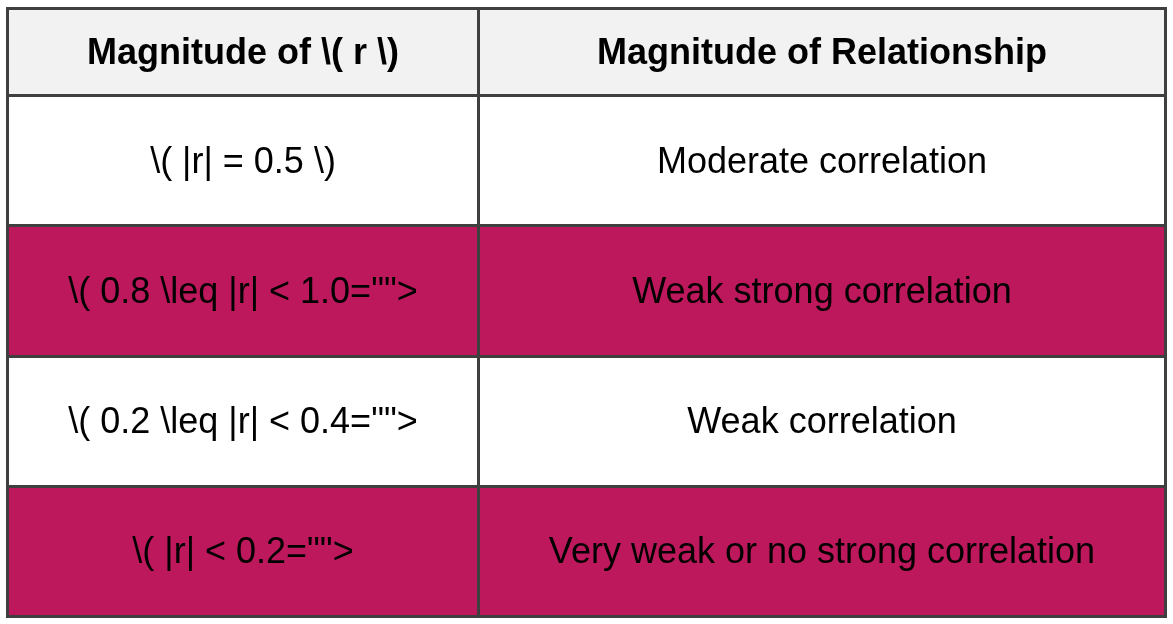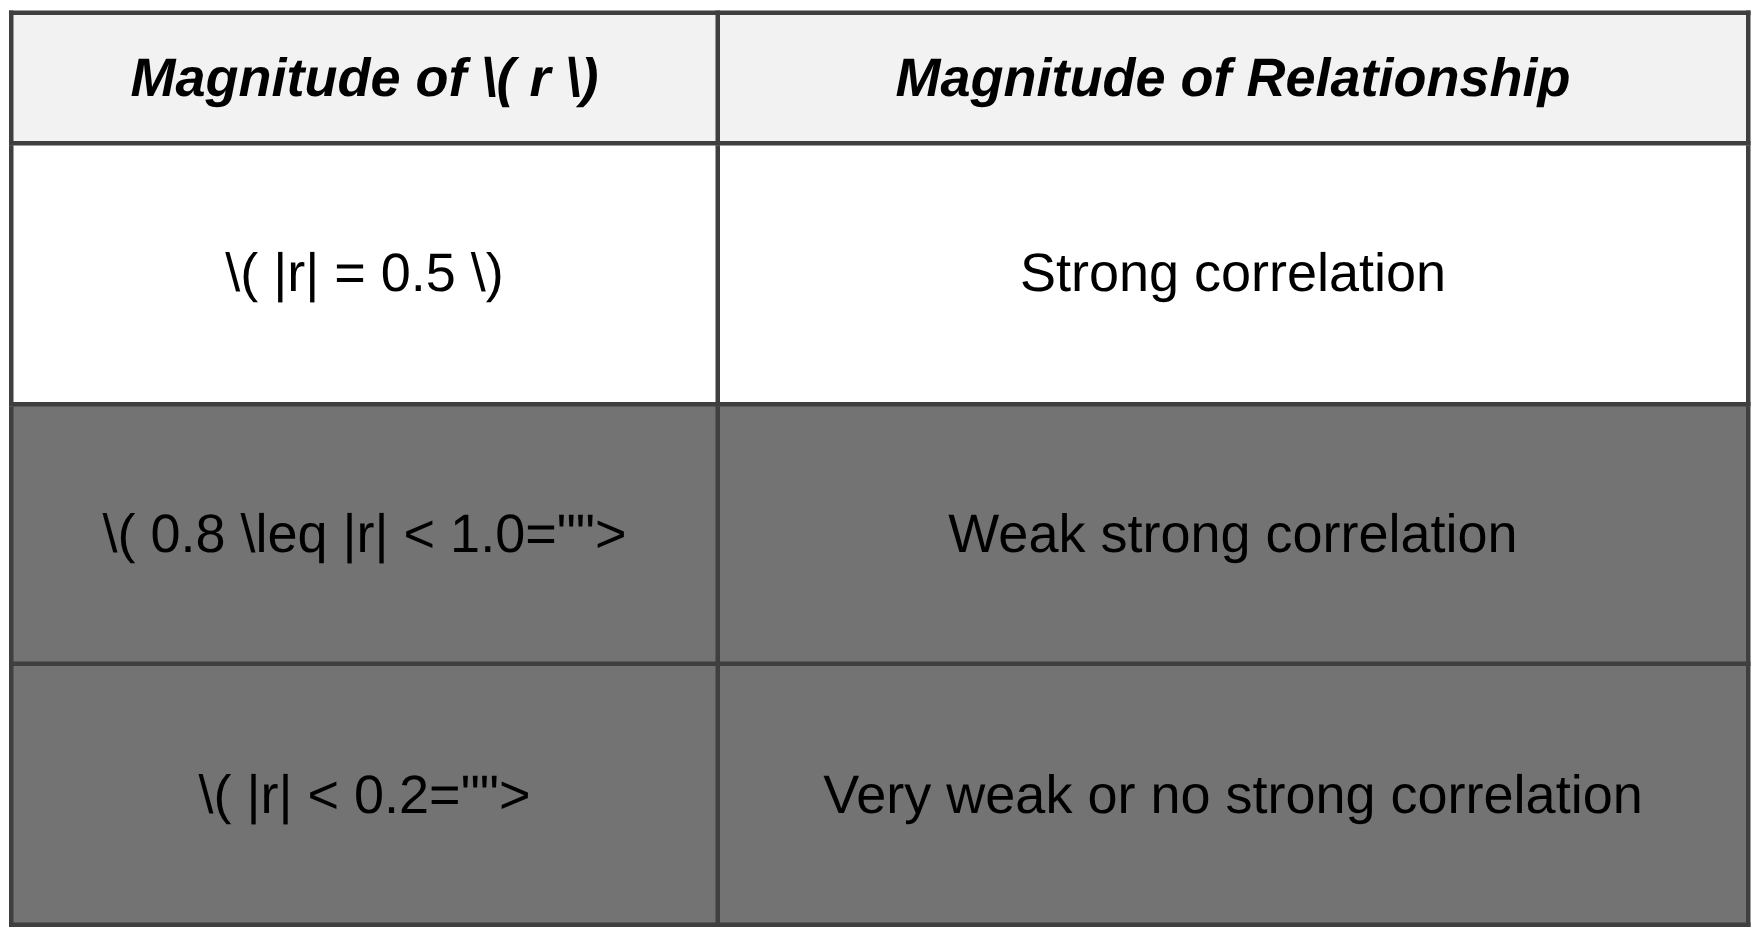--- a/index.html
+++ b/index.html
@@ -9,47 +9,51 @@
     width:1161px; height:611px;
     border-collapse:collapse;
     border:3px solid #3f3f3f;
   }
   table.corr th, table.corr td {
     border:3px solid #3f3f3f;
     text-align:center; vertical-align:middle;
     color:#000; font-size:36px; padding:0 8px;
     white-space:nowrap;
   }
-  table.corr th { background:#f2f2f2; font-weight:bold; height:84px;font-style:italic; }
+  table.corr th { background:#f2f2f2; font-weight:bold; height:84px; }
   table.corr td { font-weight:normal; height:84px; }
   table.corr col.c1 { width:471px; }
-  table.corr tr.alt td { background:#737373; }
+  table.corr tr.alt td { background:#be185d; }
   table.corr tr.plain td { background:#ffffff; }
 </style>
 </head>
 <body>
 
 <table class="corr">
   <colgroup>
       <col class="c1">
       <col class="c2">
     </colgroup>
   <thead>
     <tr>
       <th>Magnitude of \( r \)</th>
       <th>Magnitude of Relationship</th>
     </tr>
   </thead>
   <tbody>
     <tr class="plain">
       <td>\( |r| = 0.5 \)</td>
-      <td>Strong correlation</td>
+      <td>Moderate correlation</td>
     </tr>
     <tr class="alt">
       <td>\( 0.8 \leq |r| &lt; 1.0=""&gt;</td>
       <td>Weak strong correlation</td>
+    </tr>
+    <tr class="plain">
+      <td>\( 0.2 \leq |r| &lt; 0.4=""&gt;</td>
+      <td>Weak correlation</td>
     </tr>
     <tr class="alt">
       <td>\( |r| &lt; 0.2=""&gt;</td>
       <td>Very weak or no strong correlation</td>
     </tr>
   </tbody>
 </table>
 
 </body></html>

